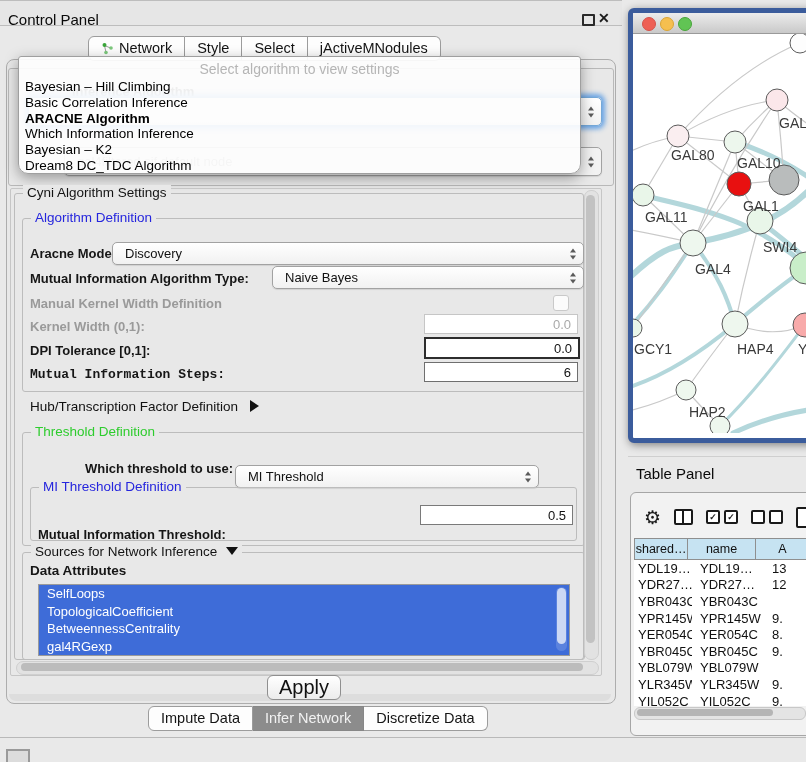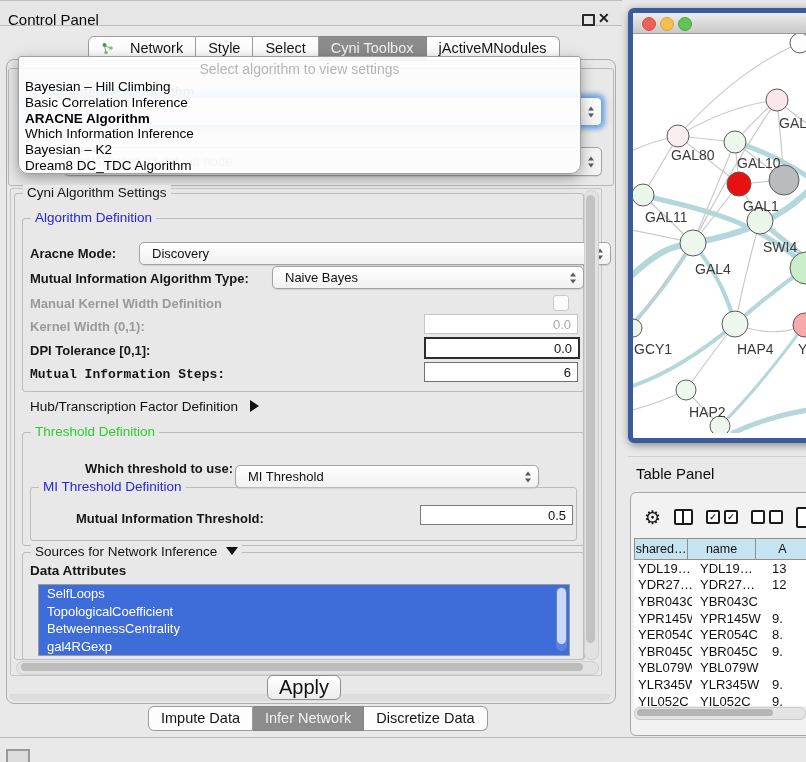--- a/index.html
+++ b/index.html
@@ -8,21 +8,21 @@
   .abs{position:absolute;}
 
   
   .cp-titlebar{left:0;top:7;width:622px;height:24px;background:#e6e6e6;border-top:1px solid #bdbdbd;border-bottom:1px solid #bdbdbd;}
   .cp-title{left:8px;top:11px;font-size:15px;color:#0a0a0a;}
   .float-icon{left:582px;top:14px;width:9px;height:8px;border:2px solid #2a2a2a;border-radius:1px;background:transparent;}
   .close-icon{left:598px;top:10px;font-size:14px;font-weight:bold;color:#1a1a1a;}
 
   
   .tabgroup{display:flex;position:absolute;font-size:14.5px;}
-  .tab{background:#fdfdfd;border:1px solid #9c9c9c;border-left-width:0;padding:3px 12px 4px 12px;color:#141414;display:flex;align-items:center;gap:16px;white-space:nowrap;}
+  .tab{background:#fdfdfd;border:1px solid #9c9c9c;border-left-width:0;padding:3px 12px 4px 12px;color:#141414;display:flex;align-items:center;gap:5px;white-space:nowrap;}
   .tab:first-child{border-left-width:1px;border-radius:6px 0 0 6px;}
   .tab:last-child{border-radius:0 6px 6px 0;}
   .tab.sel{background:#8c8c8c;color:#f2f2f2;border-color:#878787;}
 
   .content-panel{left:6px;top:59px;width:608px;height:643px;background:#e8e8e8;border:1px solid #adadad;border-radius:8px;}
   .bottom-band{left:9px;top:694px;width:602px;height:7px;background:#dddddd;border-radius:0 0 7px 7px;}
 
   
   .bg-group{left:8px;top:68px;width:604px;height:116px;border:1px solid #b8b8b8;border-radius:3px;}
   .ghost-label{left:72px;top:84px;font-size:13px;font-weight:bold;color:#2a2a2a;}
@@ -125,23 +125,20 @@
         <circle cx="5" cy="10.5" r="1.8" fill="#7cc87c"></circle>
       </svg>
       <span>Network</span>
     </div>
     <div class="tab">
         <span>Style</span>
       </div>
     <div class="tab">
         <span>Select</span>
       </div>
-    <div class="tab sel">
-        <span>Cyni Toolbox</span>
-      </div>
     <div class="tab">
         <span>jActiveMNodules</span>
       </div>
   </div>
 
   <div class="abs bg-group"></div>
   <div class="abs ghost-label">Inference Algorithm</div>
   <div class="combo focused" style="left:28px;top:97px;width:560px;height:27px;">
     <div class="arrows">
         <div class="ar-up"></div>
@@ -171,21 +168,21 @@
   <div class="abs scrollpane"></div>
 
   <div class="group" style="left:14px;top:193px;width:568px;height:465px;">
     <div class="legend">Cyni Algorithm Settings</div>
   </div>
 
   <div class="group" style="left:22px;top:218px;width:561px;height:172px;">
     <div class="legend blue">Algorithm Definition</div>
   </div>
   <div class="flabel" style="left:30px;top:246px;">Aracne Mode:</div>
-  <div class="combo" style="left:112px;top:242px;width:458px;height:21px;margin-left:27px;">
+  <div class="combo" style="left:112px;top:242px;width:458px;height:21px;">
     <span>Discovery</span>
     <div class="arrows">
         <div class="ar-up"></div>
         <div class="ar-dn"></div>
       </div>
   </div>
   <div class="flabel" style="left:30px;top:271px;">Mutual Information Algorithm Type:</div>
   <div class="combo" style="left:272px;top:266px;width:298px;height:21px;">
     <span>Naive Bayes</span>
     <div class="arrows">
@@ -214,21 +211,21 @@
   <div class="combo" style="left:235px;top:465px;width:290px;height:21px;">
     <span>MI Threshold</span>
     <div class="arrows">
         <div class="ar-up"></div>
         <div class="ar-dn"></div>
       </div>
   </div>
   <div class="group" style="left:30px;top:487px;width:545px;height:52px;">
     <div class="legend blue">MI Threshold Definition</div>
   </div>
-  <div class="flabel" style="left:38px;top:511px;margin-left:38px;">Mutual Information Threshold:</div>
+  <div class="flabel" style="left:38px;top:527px;">Mutual Information Threshold:</div>
   <div class="numfield" style="left:420px;top:505px;width:145px;height:18px;border:1px solid #7a7a7a;">0.5</div>
 
   <div class="group" style="left:22px;top:552px;width:561px;height:106px;">
     <div class="legend">
       <span>Sources for Network Inference</span>
       <span class="tri-down" style="margin-left:5px;"></span>
     </div>
   </div>
   <div class="flabel" style="left:30px;top:563px;font-size:13.5px;">Data Attributes</div>
   <div class="abs attr-list">

